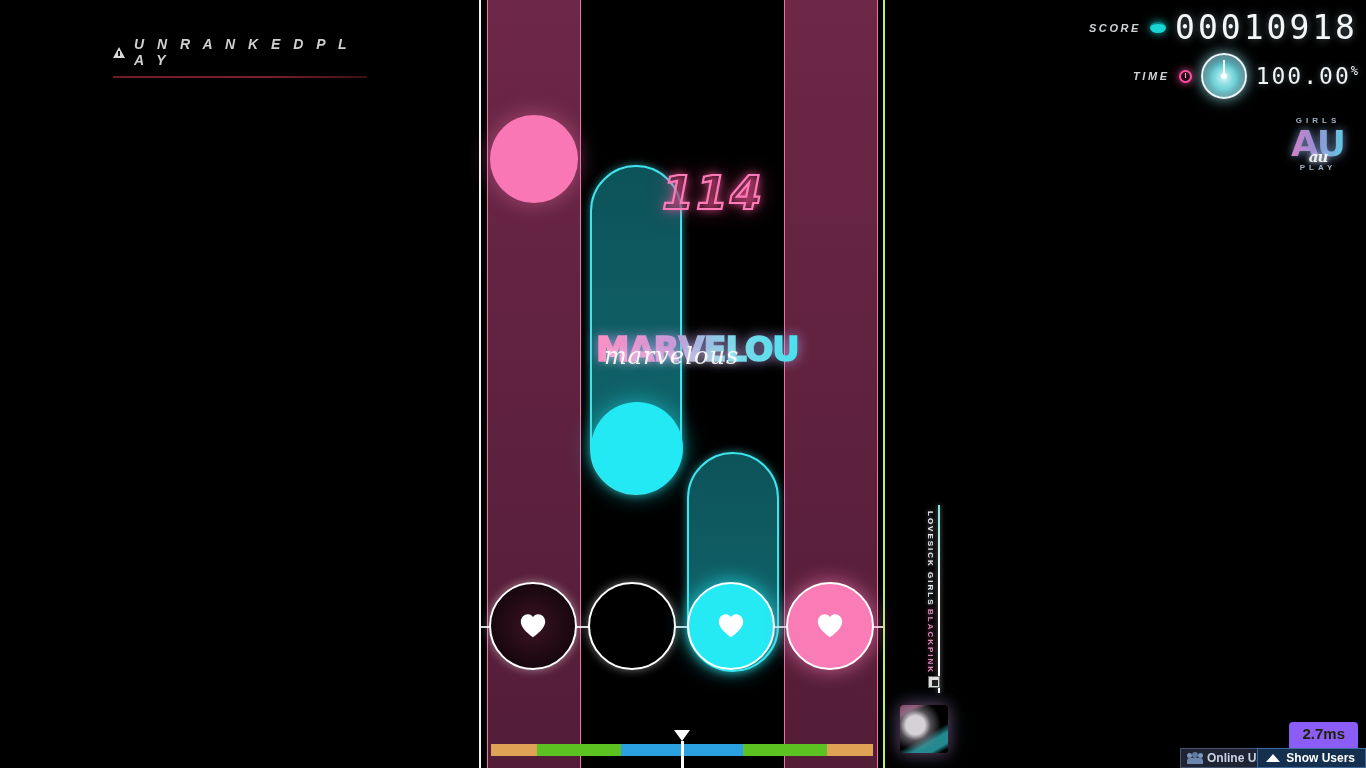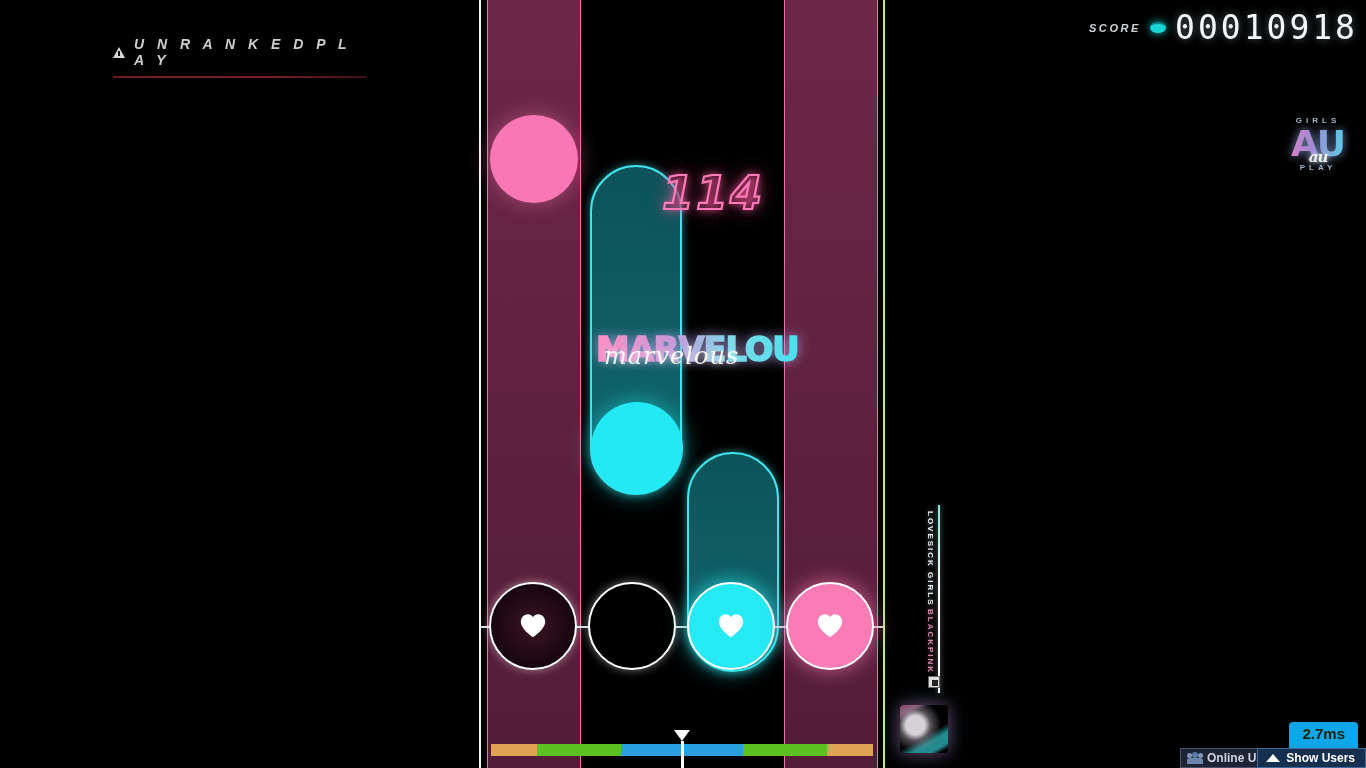--- a/index.html
+++ b/index.html
@@ -221,21 +221,21 @@
     border-top:11px solid #ffffff;
   }
   #prog-marker-stem {
     position:absolute; left:50%; top:-3px; margin-left:-1.5px;
     width:3px; height:27px; background:#ffffff;
   }
 
   
   #ms-badge {
     position:absolute; right:8px; top:722px;
-    background:#0ea5e9; color:#1b2205;
+    background:#8b5cf6; color:#1b2205;
     font-size:15px; font-weight:700; padding:3px 13px 12px;
     border-radius:4px; font-family:"Liberation Sans", sans-serif;
   }
   #online-users {
     position:absolute; left:1180px; top:748px; height:20px;
     display:flex; align-items:center; gap:4px;
     background:#1e2433; border:1px solid #45536e;
     padding:0 6px; color:#c9d3e4; font-size:12px; font-weight:700;
   }
   .people-icon { width:16px; height:12px; position:relative; display:inline-block; }
@@ -307,20 +307,28 @@
         <path d="M16 28 C16 28 3 19.5 3 11.5 C3 6.8 6.6 3.5 10.6 3.5 C13.2 3.5 15.2 5 16 6.6 C16.8 5 18.8 3.5 21.4 3.5 C25.4 3.5 29 6.8 29 11.5 C29 19.5 16 28 16 28 Z" fill="#ffffff"></path>
       </svg>
     </div>
   </div>
 
   <div id="scorebox">
     <div class="sc-row">
       <span class="sc-label">SCORE</span>
       <span class="coin-icon"></span>
       <span id="score-digits">00010918</span>
+    </div>
+    <div class="sc-row" style="margin-top:6px;">
+      <span class="sc-label">TIME</span>
+      <span class="clock-icon"></span>
+      <span class="dial"></span>
+      <span id="acc">
+        <span>100.00</span><span class="pct">%</span>
+      </span>
     </div>
   </div>
 
   <div id="autoplay">
     <div class="small">GIRLS</div>
     <div class="big">
       <span>AU</span>
       <span class="cursive">au</span>
     </div>
     <div class="small">PLAY</div>

